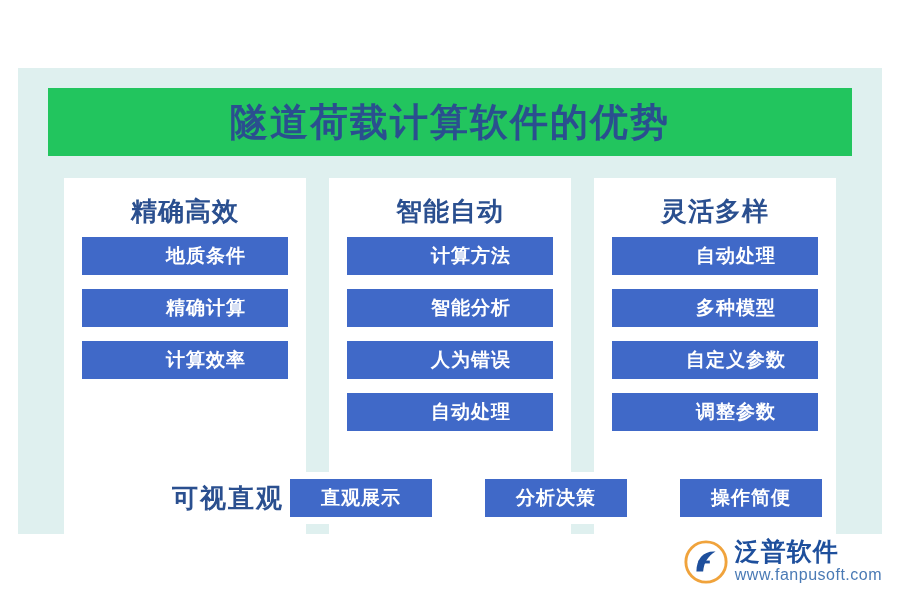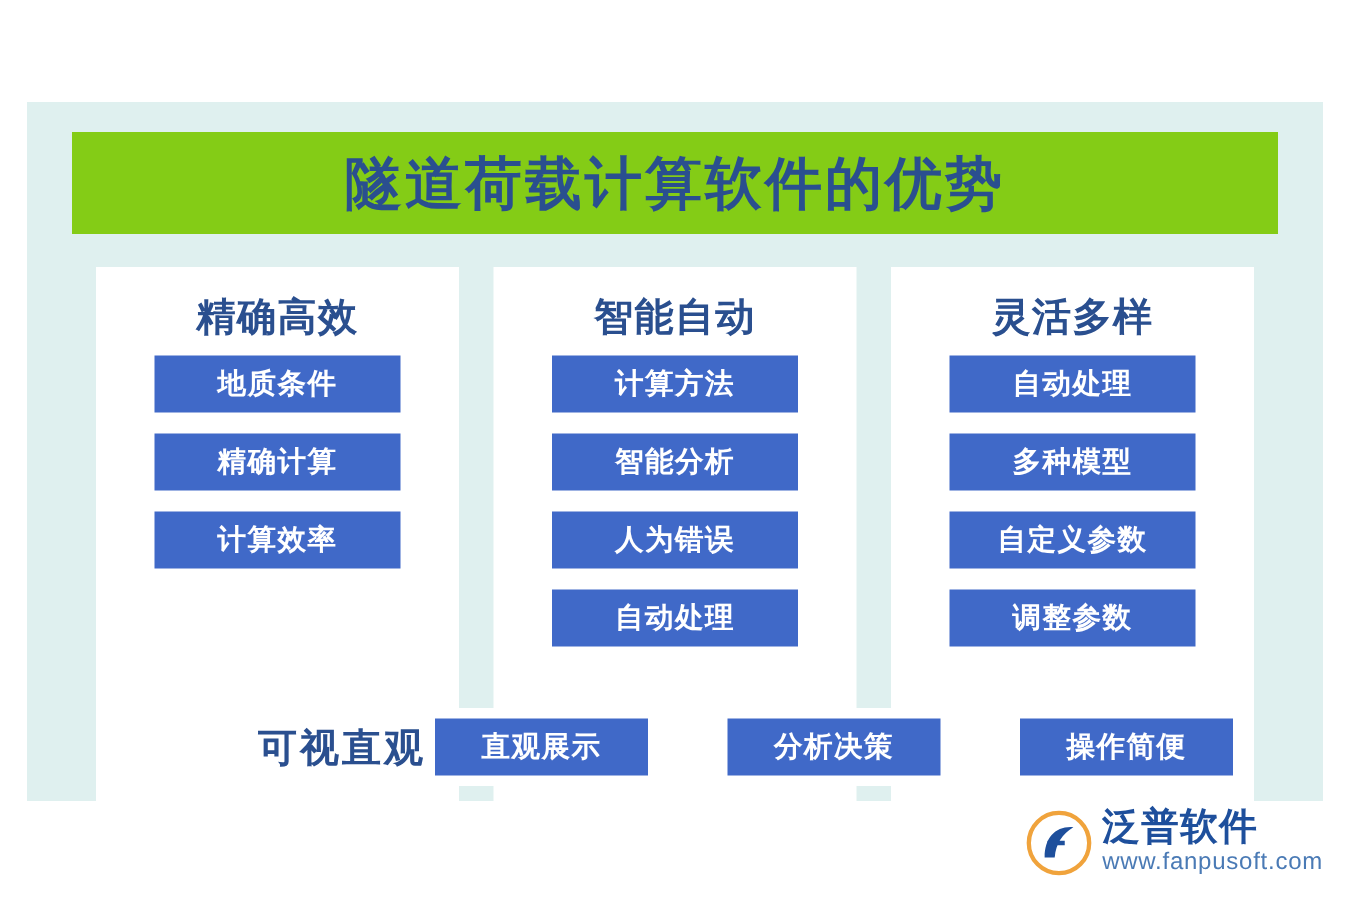--- a/index.html
+++ b/index.html
@@ -28,21 +28,21 @@
     height: 466px;
     background: #dff0ef;
   }
   
   .title-band {
     position: absolute;
     left: 30px;
     top: 20px;
     width: 804px;
     height: 68px;
-    background: #84cc16;
+    background: #22c55e;
     display: flex;
     align-items: center;
     justify-content: center;
   }
   .title-text {
     font-size: 38px;
     font-weight: bold;
     color: #2a4f8f;
     letter-spacing: 2px;
     white-space: nowrap;
@@ -78,20 +78,21 @@
     height: 38px;
     background: #4069c8;
     color: #ffffff;
     font-size: 19px;
     font-weight: bold;
     display: flex;
     align-items: center;
     justify-content: center;
     margin-bottom: 14px;
     letter-spacing: 1px;
+    padding-left: 42px;
   }
   
   .bottom-bar {
     position: absolute;
     left: 46px;
     top: 404px;
     width: 772px;
     height: 52px;
     background: #ffffff;
     display: flex;

